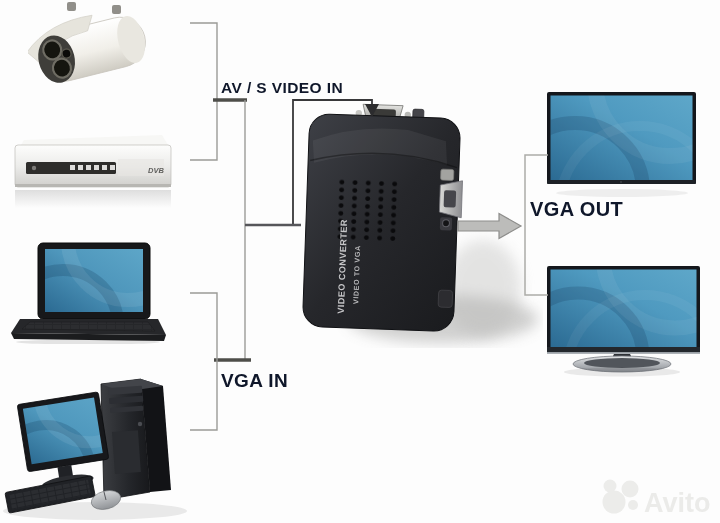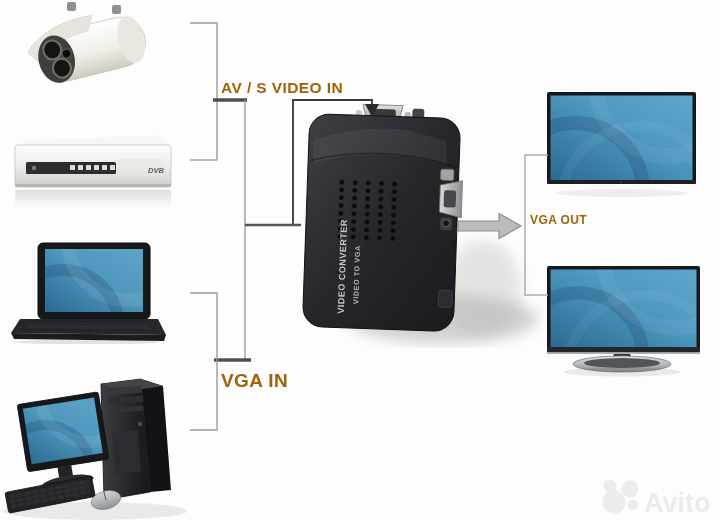--- a/index.html
+++ b/index.html
@@ -1,20 +1,20 @@
 <!DOCTYPE html>
 <html><head>
 <meta charset="utf-8">
 <style>
   html,body{margin:0;padding:0;background:#ffffff;}
   .stage{position:relative;width:720px;height:523px;background:#fdfdfd;overflow:hidden;
          font-family:"Liberation Sans",sans-serif;}
   .dev{position:absolute;}
   .overlay{position:absolute;left:0;top:0;z-index:10;}
-  .label{position:absolute;z-index:20;color:#a16207;font-weight:bold;letter-spacing:.4px;
+  .label{position:absolute;z-index:20;color:#0f172a;font-weight:bold;letter-spacing:.4px;
          white-space:nowrap;line-height:1.1;}
   .wm{position:absolute;z-index:30;}
 </style>
 </head>
 <body>
 
 <div class="stage">
 
   <svg class="dev" style="left:28px;top:0;" width="130" height="92" viewBox="0 0 130 92">
     <defs>
@@ -258,21 +258,21 @@
     <polyline points="293,225 293,100 372,100 372,105" fill="none" stroke="#38383a" stroke-width="1.8"></polyline>
     <polygon points="365,104 379,104 372,117" fill="#2c2c2e"></polygon>
     <line x1="245" y1="225" x2="301" y2="225" stroke="#56565a" stroke-width="2.4"></line>
     <line x1="214" y1="360" x2="251" y2="360" stroke="#4e4e4a" stroke-width="3.5"></line>
     <polyline points="190,293 217,293 217,430 190,430" fill="none" stroke="#9b9b97" stroke-width="1.4"></polyline>
     <polyline points="548,155 525,155 525,295 548,295" fill="none" stroke="#acaca8" stroke-width="1.5"></polyline>
     <polygon points="458,221 499,221 499,213.5 521,226 499,238.5 499,231 458,231" fill="#bcbcba" stroke="#8d8d8b" stroke-width="1.2"></polygon>
   </svg>
 
   <div class="label" style="left:221px;top:79px;font-size:15.5px;">AV / S VIDEO IN</div>
-  <div class="label" style="left:530px;top:214px;font-size:12px;">VGA OUT</div>
+  <div class="label" style="left:530px;top:198px;font-size:20px;">VGA OUT</div>
   <div class="label" style="left:221px;top:371px;font-size:19px;">VGA IN</div>
 
   <svg class="wm" style="left:594px;top:472px;" width="122" height="48" viewBox="0 0 122 48">
     <g fill="#ececea">
       <circle cx="16" cy="14" r="6.5"></circle>
       <circle cx="20" cy="30" r="11.5"></circle>
       <circle cx="36" cy="17" r="8.5"></circle>
       <circle cx="39" cy="33" r="5"></circle>
     </g>
     <text x="50" y="40" font-family="Liberation Sans, sans-serif" font-size="27" font-weight="bold" fill="#ebebe9">Avito</text>

